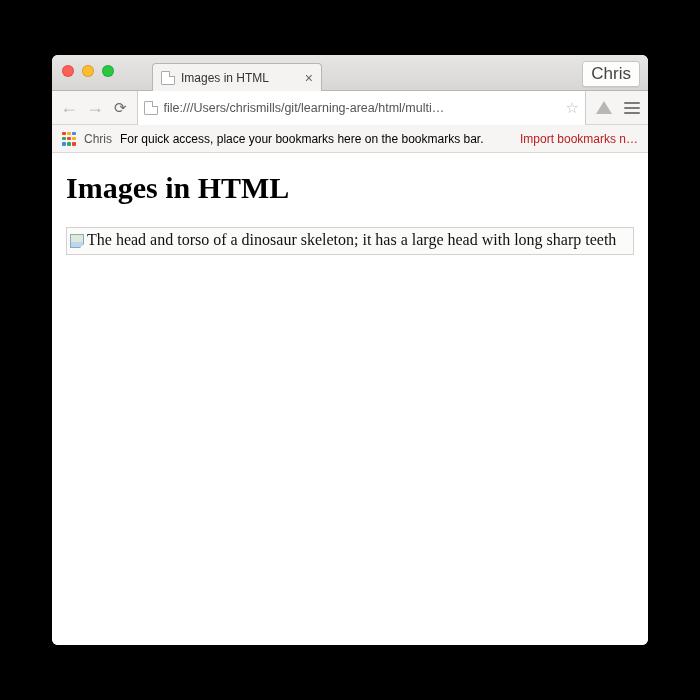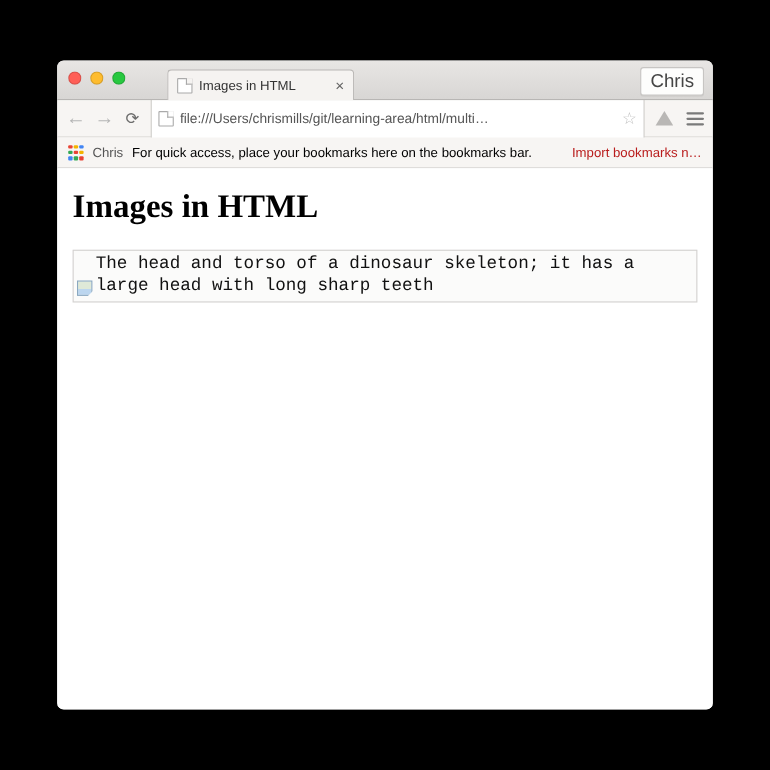--- a/index.html
+++ b/index.html
@@ -221,25 +221,25 @@
     font-family: "Times New Roman", Times, serif;
     font-weight: 700;
     font-size: 30px;
     color: #000;
     margin-bottom: 22px;
   }
   .broken-img {
     border: 1px solid #d3d1cf;
     background: #fbfbfa;
     padding: 2px 4px 4px 2px;
-    font-family: Liberation Mono, monospace;
+    font-family: Liberation Serif, serif;
     font-size: 16px;
     color: #111;
     display: flex;
-    align-items: flex-end;
+    align-items: center;
     gap: 2px;
     line-height: 1.25;
   }
   .broken-img .bi-icon {
     width: 16px; height: 16px;
     flex-shrink: 0;
     position: relative;
     margin-top: 2px;
   }
   .broken-img .bi-icon::before {

